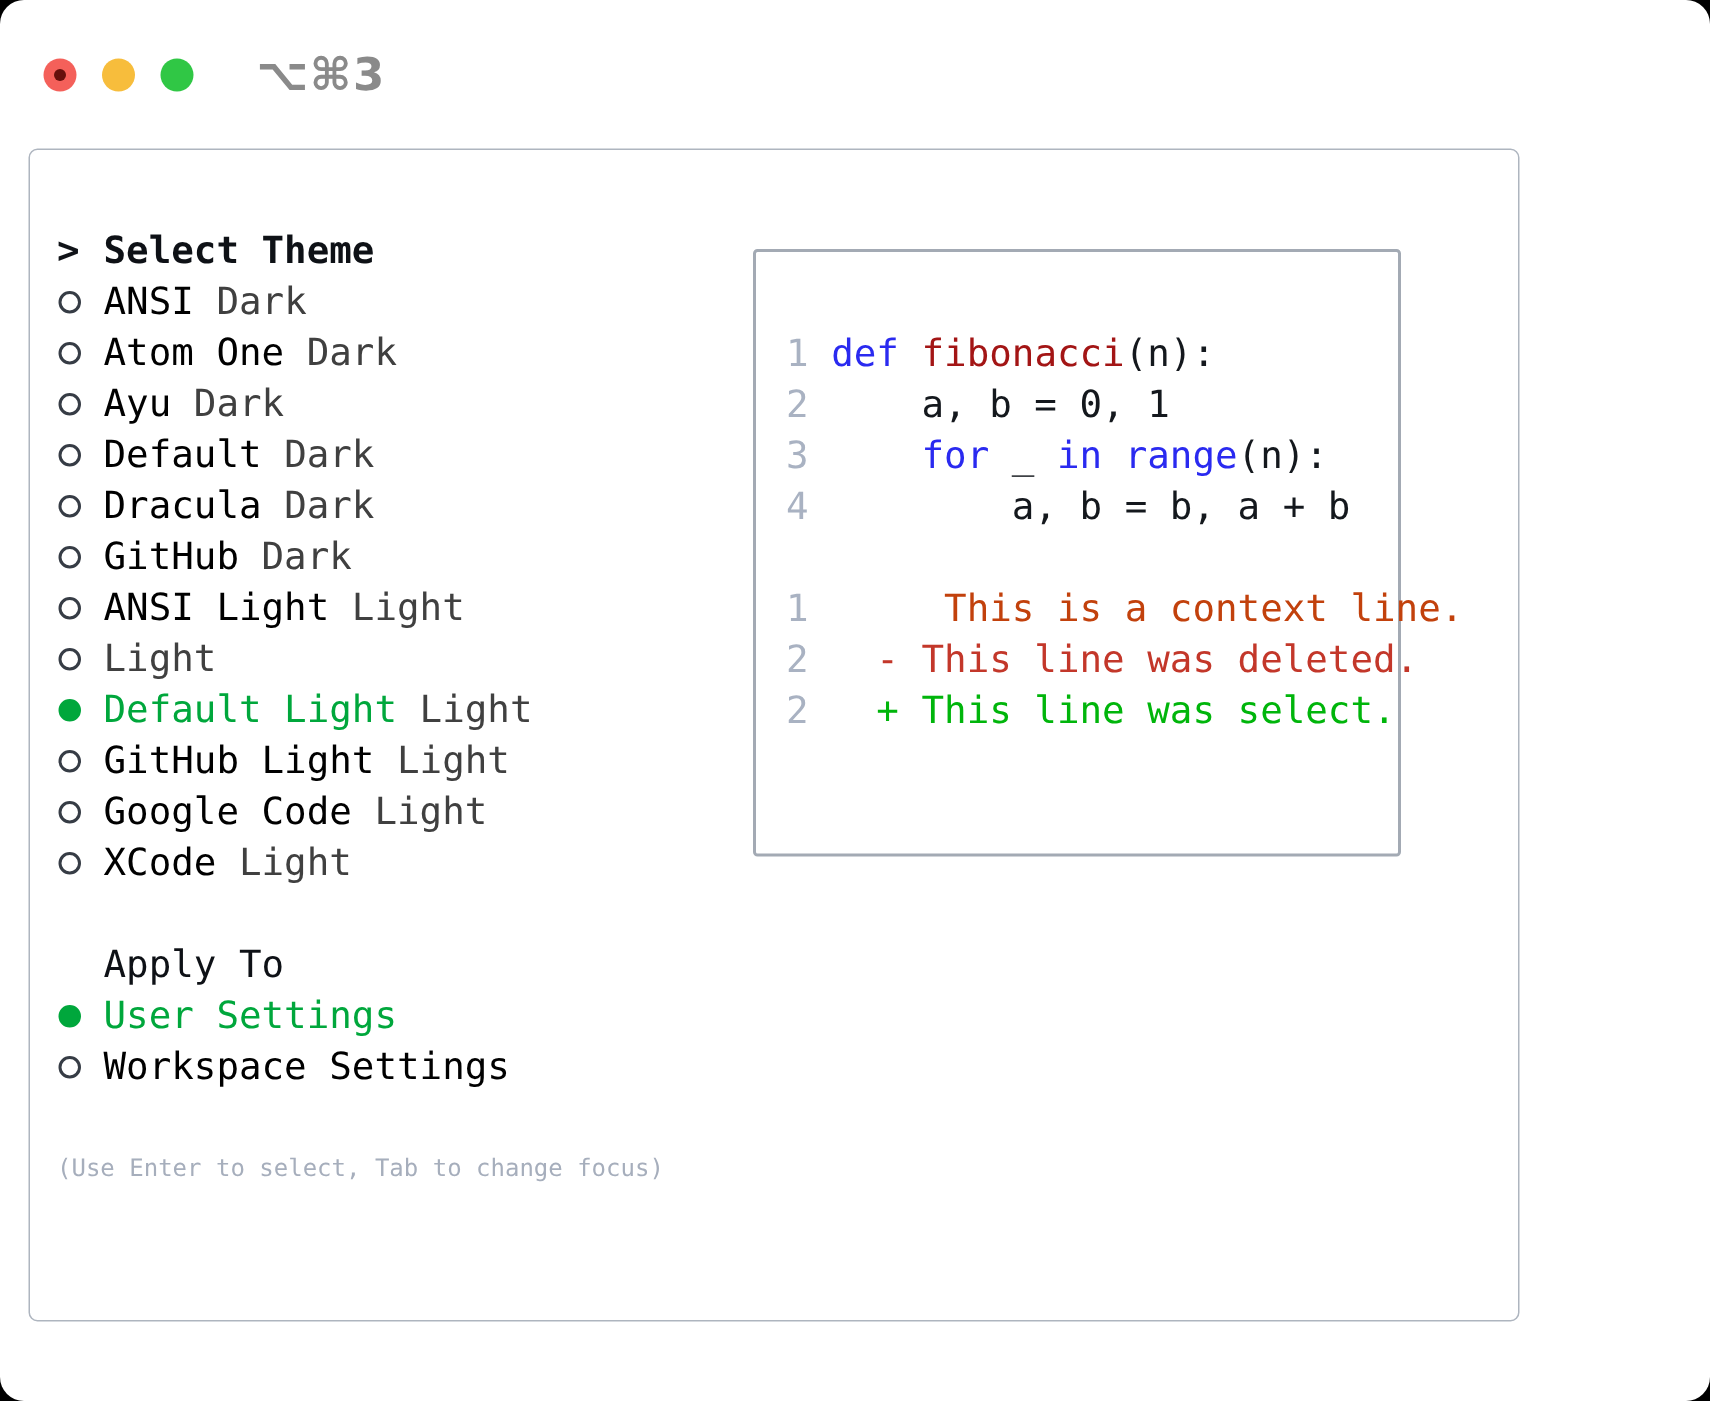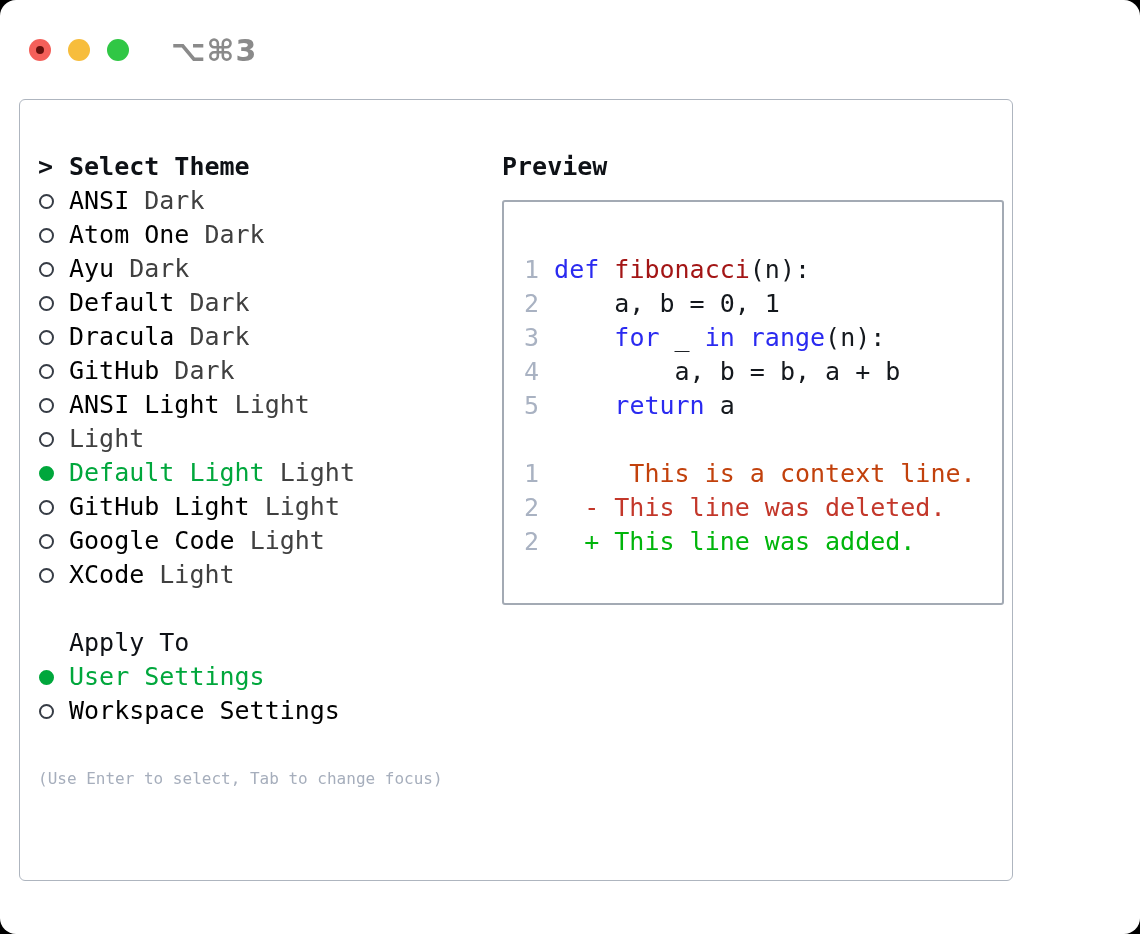--- a/index.html
+++ b/index.html
@@ -59,21 +59,21 @@
   .section-gap{margin-top:34px;}
   .hint{
     margin-top:34px;width:440px;font-size:16px;line-height:34px;
     color:#a6aebc;white-space:pre-wrap;
   }
   
   .preview-title{
     font-size:25px;line-height:34px;font-weight:bold;color:#0e1116;height:34px;
   }
   .preview-box{
-    margin-top:16px;width:502px;height:405px;box-sizing:border-box;
+    margin-top:16px;width:432px;height:405px;box-sizing:border-box;
     border:2px solid #a3aab4;border-radius:3px;padding:51px 10px 0 20px;
     background:#ffffff;
   }
   .code-line{height:34px;line-height:34px;font-size:25px;white-space:pre;}
   .c-num{color:#a9b2c2;}
   .c-plain{color:#14181d;}
   .c-kw{color:#2a2af0;}
   .c-fn{color:#a31515;}
   .c-ctx{color:#c2410c;}
   .c-del{color:#c3372a;}
@@ -126,28 +126,26 @@
 
       <div id="apply-list">
           <div class="row"><span class="marker-col"><span class="radio on"></span></span><span class="t-name sel">User Settings</span></div>
           <div class="row"><span class="marker-col"><span class="radio"></span></span><span class="t-name">Workspace Settings</span></div>
         </div>
 
       <div class="hint">(Use Enter to select, Tab to change focus)</div>
     </div>
 
     <div class="right-col">
-      <div class="preview-title">Preview</div>
       <div class="preview-box" id="preview-box">
           <div class="code-line"><span class="c-num">1 </span><span class="c-kw">def</span><span class="c-plain"> </span><span class="c-fn">fibonacci</span><span class="c-plain">(n):</span></div>
           <div class="code-line"><span class="c-num">2 </span><span class="c-plain">    a, b = 0, 1</span></div>
           <div class="code-line"><span class="c-num">3 </span><span class="c-plain">    </span><span class="c-kw">for</span><span class="c-plain"> _ </span><span class="c-kw">in</span><span class="c-plain"> </span><span class="c-kw">range</span><span class="c-plain">(n):</span></div>
           <div class="code-line"><span class="c-num">4 </span><span class="c-plain">        a, b = b, a + b</span></div>
-          <div class="code-line"><span class="c-num">5 </span><span class="c-plain">    </span><span class="c-kw">return</span><span class="c-plain"> a</span></div>
           <div class="code-line"></div>
           <div class="code-line"><span class="c-num">1</span><span class="c-ctx">      This is a context line.</span></div>
           <div class="code-line"><span class="c-num">2</span><span class="c-plain">   </span><span class="c-del">- This line was deleted.</span></div>
-          <div class="code-line"><span class="c-num">2</span><span class="c-plain">   </span><span class="c-add">+ This line was added.</span></div>
+          <div class="code-line"><span class="c-num">2</span><span class="c-plain">   </span><span class="c-add">+ This line was select.</span></div>
         </div>
     </div>
 
   </div>
 </div>
 
 </body></html>

